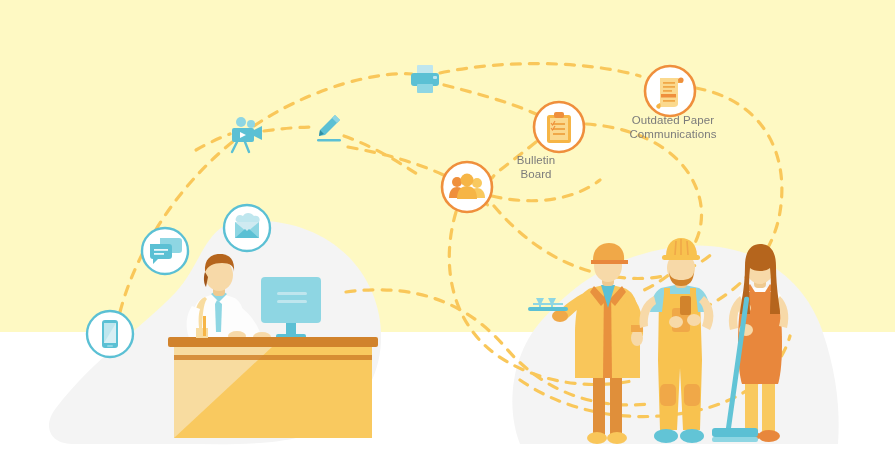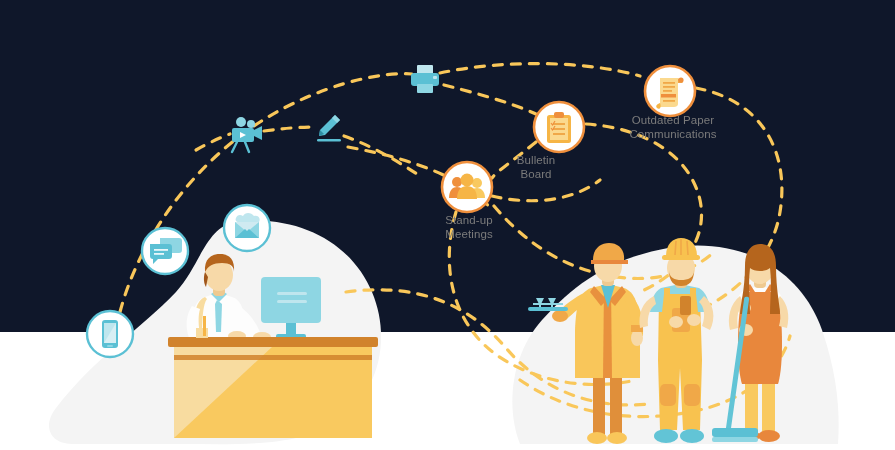--- a/index.html
+++ b/index.html
@@ -1,18 +1,18 @@
 <!DOCTYPE html>
 <html><head>
 <meta charset="utf-8">
 <style>
   html,body{margin:0;padding:0;background:#ffffff;}
   body{width:895px;height:450px;overflow:hidden;
        font-family:"Liberation Sans", sans-serif;}
-  #stage{position:relative;width:895px;height:332px;background:#0f172a;}
+  #stage{position:relative;width:895px;height:332px;background:#fef9c3;}
   #scene{position:absolute;inset:0;}
   .lbl{position:absolute;text-align:center;color:#7b7b7b;
        font-family:"Liberation Sans", sans-serif;font-size:11.5px;line-height:14px;
        letter-spacing:.1px;white-space:pre-line;}
   #lbl-outdated{left:608px;top:113px;width:130px;}
   #lbl-bulletin{left:488px;top:153px;width:96px;}
   #lbl-standup{left:421px;top:213px;width:96px;}
 </style>
 </head>
 <body>
@@ -315,16 +315,14 @@
 
     </g>
   </svg>
 
   <div class="lbl" id="lbl-outdated">Outdated Paper
 Communications</div>
 
   <div class="lbl" id="lbl-bulletin">Bulletin
 Board</div>
 
-  <div class="lbl" id="lbl-standup">Stand-up
-Meetings</div>
 
 </div>
 
 </body></html>

